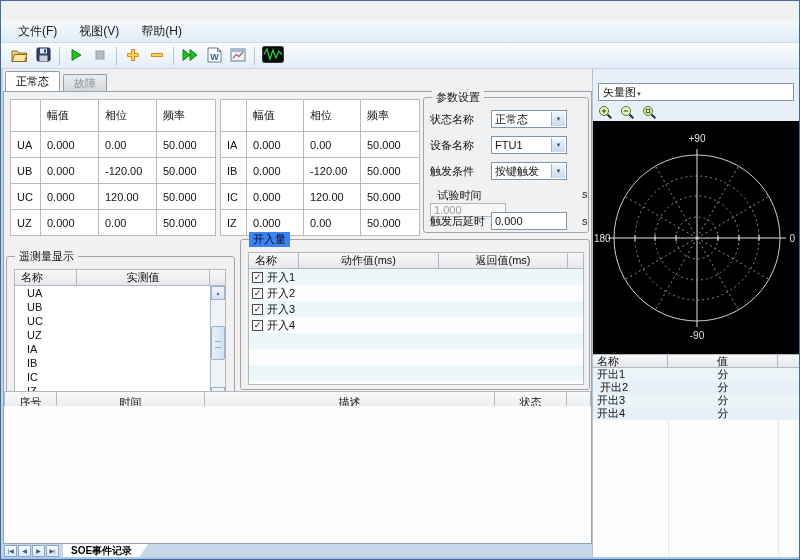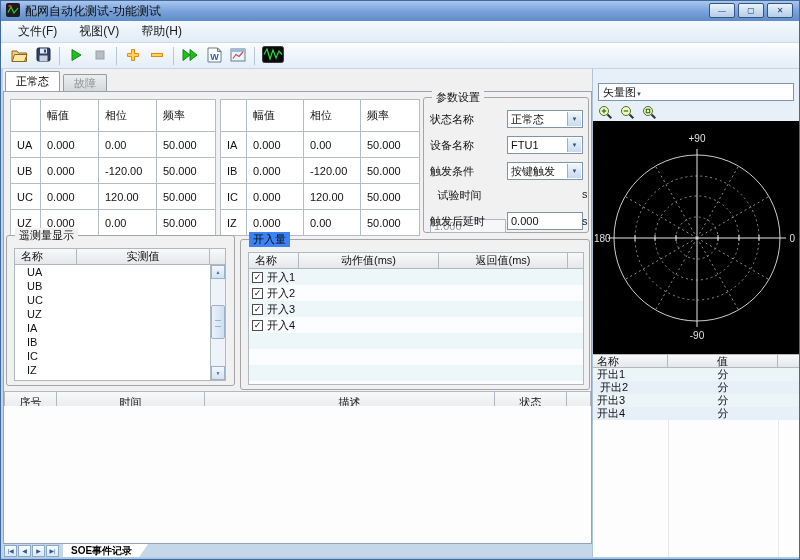--- a/index.html
+++ b/index.html
@@ -46,21 +46,21 @@
     background:#f1f1f1; border:1px solid #96a4b2; }
 
   table.ph-table { position:absolute; border-collapse:collapse; background:#fff; font-size:11px; table-layout:fixed; }
   .ph-table th, .ph-table td { border:1px solid #b6bcc4; font-weight:normal; text-align:left; padding-left:6px; overflow:hidden; }
   .ph-table tr { height:26px; }
   .ph-table tr.hdr { height:32px; }
 
   .groupbox { position:absolute; border:1px solid #a5a5a5; border-radius:3px; }
   .gb-legend { position:absolute; top:-8px; left:8px; background:#f1f1f1; padding:0 4px; font-size:11px; color:#101010; }
 
-  .param-row { position:absolute; left:6px; height:18px; display:flex; align-items:center;gap:16px; }
+  .param-row { position:absolute; left:6px; height:18px; display:flex; align-items:center; }
   .param-label { width:61px; font-size:11px; color:#101010; }
   .select { width:76px; height:18px; background:#fff; border:1px solid #7e96ac; position:relative;
     display:flex; align-items:center; padding-left:3px; font-size:11px; }
   .select .arrow-btn { position:absolute; right:1px; top:1px; bottom:1px; width:14px;
     background:linear-gradient(180deg,#eff6fc,#c6daee); border-left:1px solid #9ab0c6;
     display:flex; align-items:center; justify-content:center; }
   .arrow-btn::after { content:"▼"; font-size:6px; color:#33536f; }
   .textbox { width:76px; height:18px; border:1px solid #7e96ac; background:#fff; font-size:11px;
     display:flex; align-items:center; padding-left:3px; }
   .textbox.disabled { background:#f7f7f7; color:#9a9a9a; border-color:#adb8c2; }
@@ -114,35 +114,20 @@
   .out-row { display:flex; align-items:center; height:13px; font-size:11px; }
   .out-row.tint { background:#ebf4f7; }
   .out-rest { position:absolute; left:0; top:351px; width:206px; height:137px; background:#fdfdfd; }
   .out-rest .vline { position:absolute; top:0; bottom:0; width:1px; background:#e4e8ec; }
 </style>
 </head>
 <body>
 
 <div class="window">
 
-  <div class="titlebar">
-    <span>
-      <svg width="14" height="14">
-          <rect width="14" height="14" rx="2" fill="#1c1c1c"></rect>
-          <polyline points="2,9.5 5,4 8,10 12,5" stroke="#33cc33" stroke-width="1.2" fill="none"></polyline>
-          <rect x="2.5" y="2" width="3" height="2" fill="#cc3333"></rect>
-        </svg>
-    </span>
-    <span class="title-text">配网自动化测试-功能测试</span>
-    <div class="win-controls">
-      <div class="win-btn">—</div>
-      <div class="win-btn">▢</div>
-      <div class="win-btn">✕</div>
-    </div>
-  </div>
 
   <div class="menubar">
     <span class="menu-item">文件(F)</span>
     <span class="menu-item">视图(V)</span>
     <span class="menu-item">帮助(H)</span>
   </div>
 
   <div class="toolbar">
     <div class="tool-btn">
       <span><svg width="17" height="14">
@@ -330,21 +315,21 @@
         <div class="textbox disabled">1.000</div>
         <span class="unit">s</span>
       </div>
       <div class="param-row" style="top:114px;">
         <span class="param-label">触发后延时</span>
         <div class="textbox">0.000</div>
         <span class="unit">s</span>
       </div>
     </div>
 
-    <div class="groupbox" style="left:2px; top:143px; width:229px; height:151px;">
+    <div class="groupbox" style="left:2px; top:164px; width:229px; height:151px;">
       <span class="gb-legend">遥测量显示</span>
       <div style="position:absolute; left:7px; top:12px; width:212px;">
         <div class="dt-header" style="height:17px;">
           <div class="dt-hcell" style="width:62px; padding-left:6px;">名称</div>
           <div class="dt-hcell center" style="width:133px;">实测值</div>
           <div class="dt-hcell" style="width:15px; border-right:none;"></div>
         </div>
         <div class="dt-body" style="height:116px;">
           <div class="dt-row" style="height:14px;">
               <span style="padding-left:12px;">UA</span>

